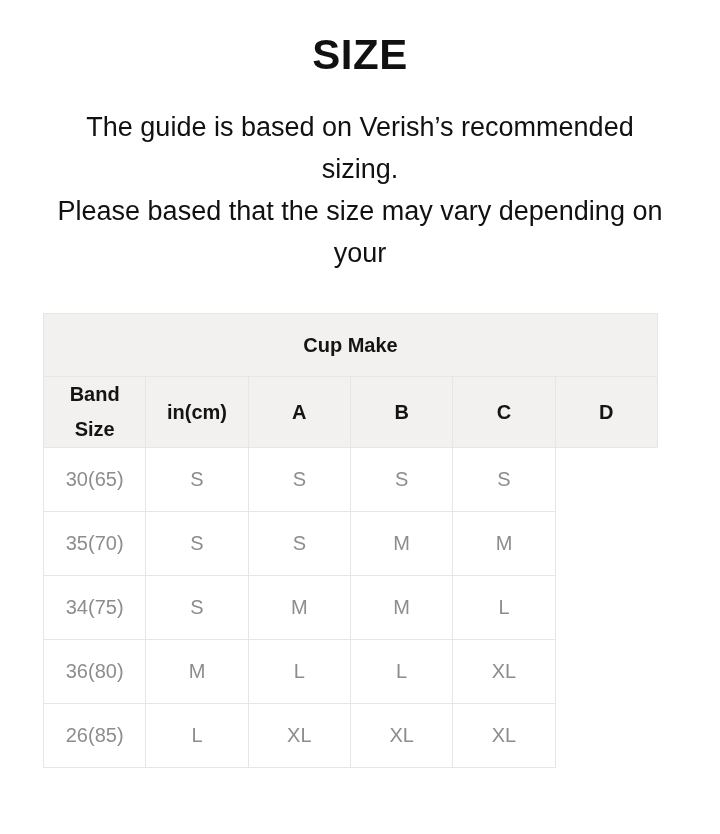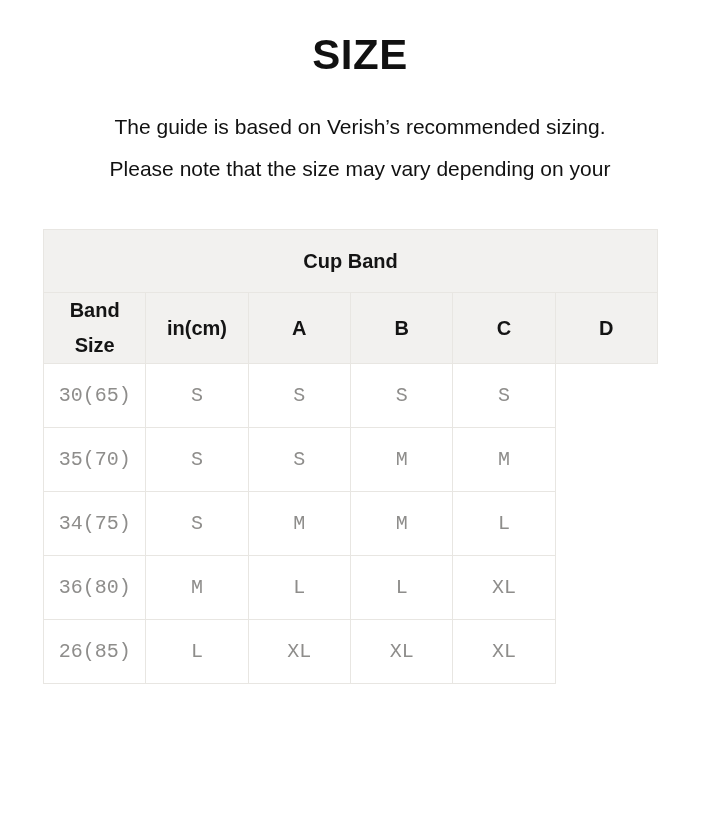--- a/index.html
+++ b/index.html
@@ -21,21 +21,21 @@
     font-size: 42px;
     line-height: 44px;
     font-weight: 700;
     color: #111111;
     letter-spacing: 0.5px;
   }
   .size-description {
     margin: 29px auto 0 auto;
     width: 620px;
     text-align: center;
-    font-size: 21px;
+    font-size: 27px;
     line-height: 42px;
     font-weight: 400;
     color: #111111;
   }
   .size-table-wrap {
     margin: 39px 0 0 43px;
   }
   table.size-table {
     border-collapse: collapse;
     table-layout: fixed;
@@ -67,46 +67,45 @@
     font-weight: 700;
     color: #141414;
     white-space: pre-line;
     line-height: 35px;
   }
   tbody td {
     height: 63px;
     background: #ffffff;
     color: #8e8d8b;
     font-weight: 400;
-    font-family: Liberation Mono, monospace;
   }
 </style>
 </head>
 <body>
 
 <h1 class="page-title">SIZE</h1>
 
 <div class="size-description">
   <div>The guide is based on Verish’s recommended sizing.</div>
-  <div>Please note that the size may vary depending on your</div>
+  <div>Please based that the size may vary depending on your</div>
 </div>
 
 <div class="size-table-wrap">
   <table class="size-table">
     <colgroup>
       <col>
         <col>
         <col>
         <col>
         <col>
         <col>
     </colgroup>
     <thead>
       <tr class="cup-size-row">
-        <th colspan="6">Cup Band</th>
+        <th colspan="6">Cup Make</th>
       </tr>
       <tr class="column-head-row">
         <th class="band-size-cell" rowspan="6">Band
 Size</th>
         <th>in(cm)</th>
         <th>A</th>
         <th>B</th>
         <th>C</th>
         <th>D</th>
       </tr>

